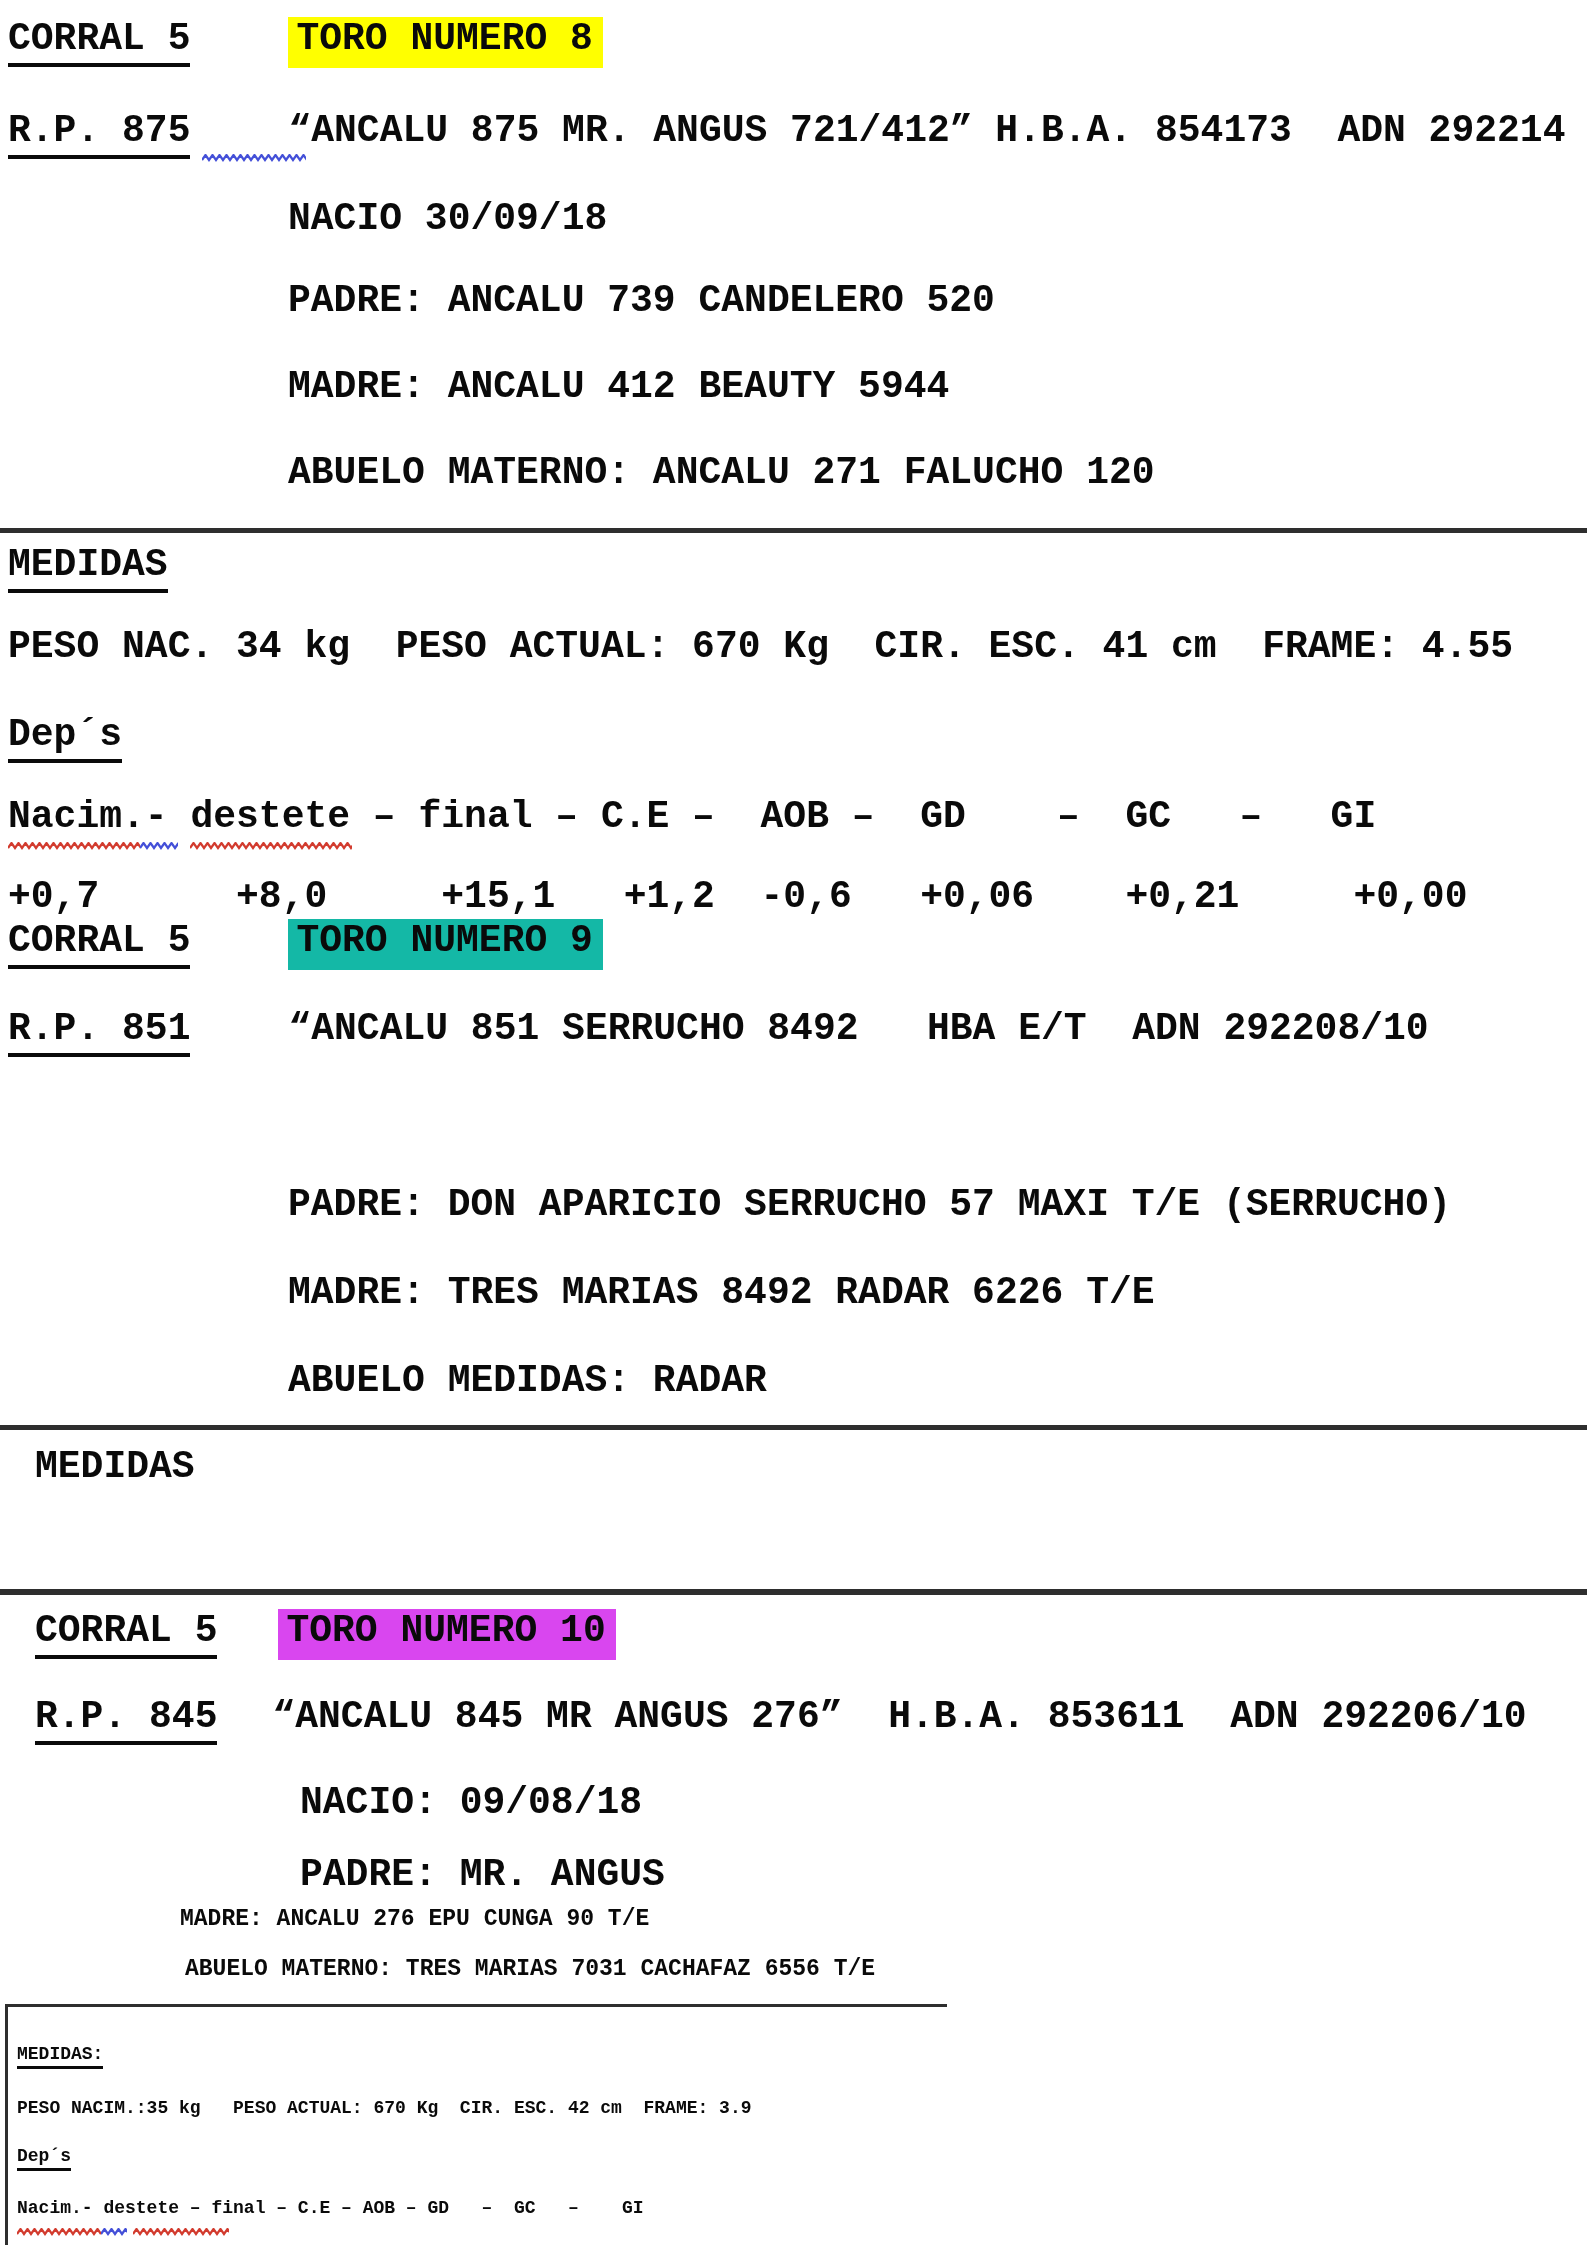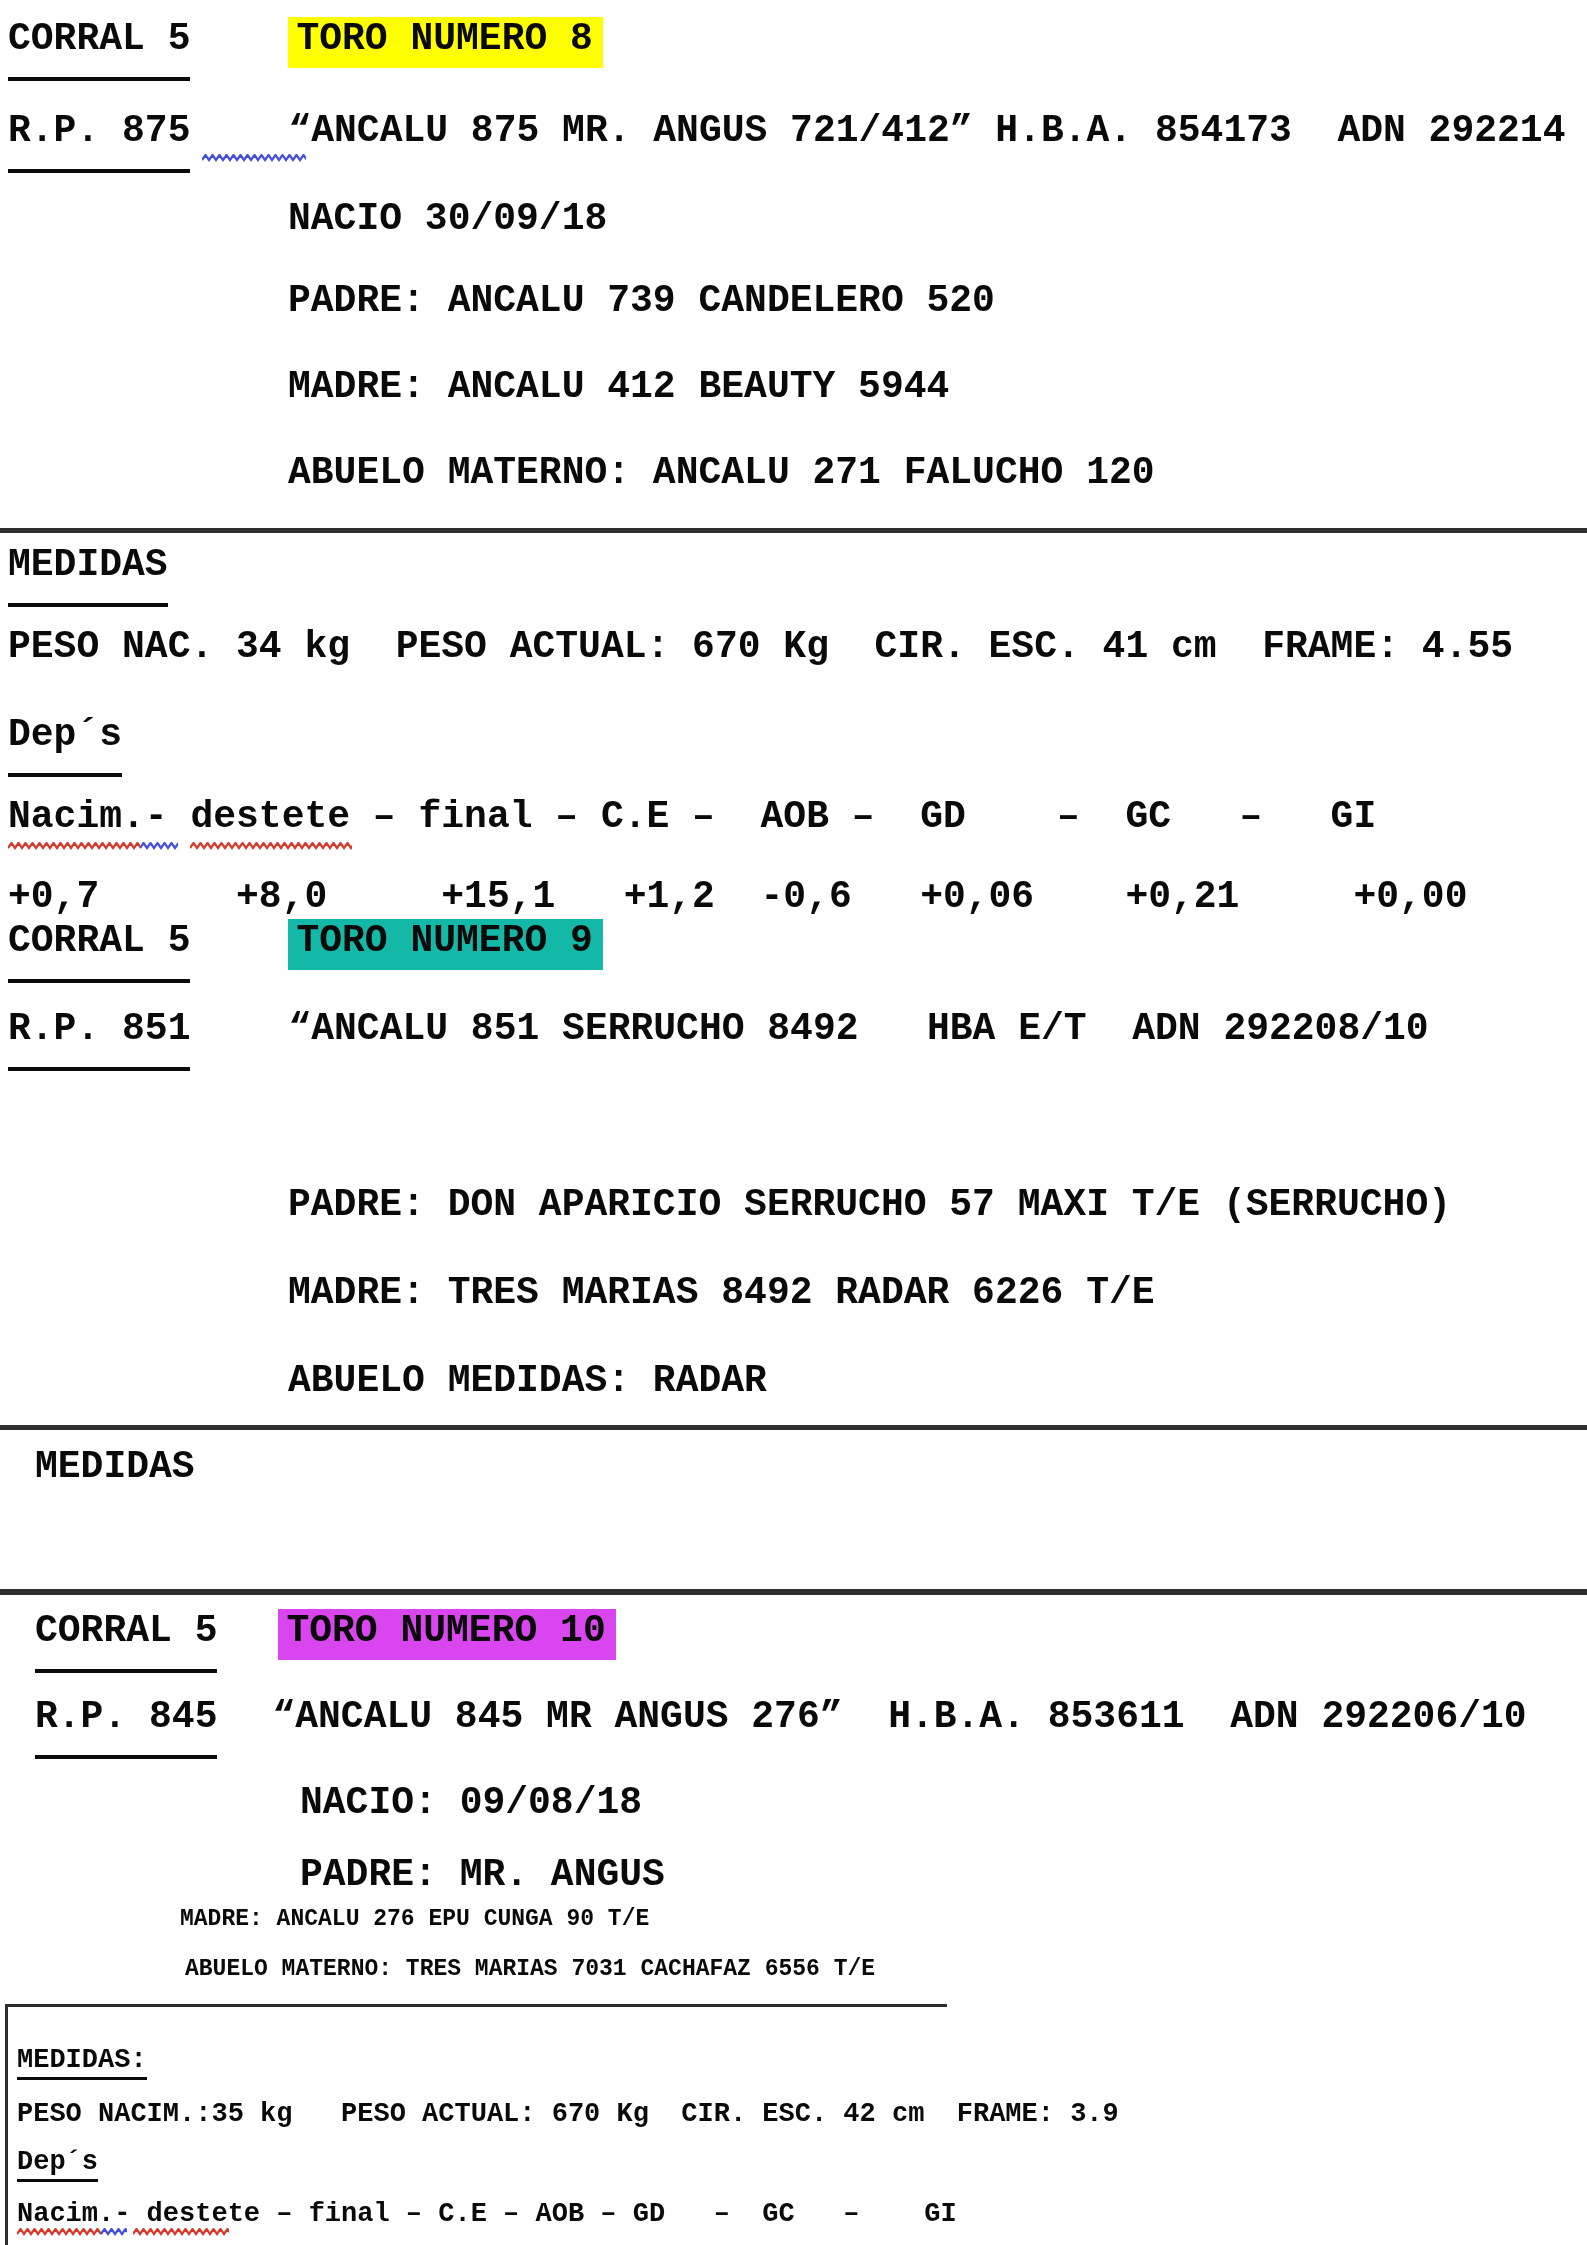--- a/index.html
+++ b/index.html
@@ -1,21 +1,21 @@
 <!DOCTYPE html>
 <html><head>
 <meta charset="utf-8">
 <style>
   html,body{margin:0;padding:0;background:#ffffff;}
   #page{position:relative;width:1587px;height:2245px;background:#ffffff;overflow:hidden;
         font-family:"Liberation Mono","DejaVu Sans Mono",monospace;font-weight:bold;color:#0a0a0a;}
   .line{position:absolute;white-space:pre;font-size:38px;line-height:1.2;}
   .sm{font-size:23px;}
-  .bx{font-size:27px;}
-  .u{border-bottom:4px solid #0a0a0a;padding-bottom:17px;}
+  .bx{font-size:18px;}
+  .u{border-bottom:4px solid #0a0a0a;padding-bottom:3px;}
   .u-sm{border-bottom:3px solid #0a0a0a;padding-bottom:2px;}
   .hl{padding:0 10px 8px 8px;}
   .gap98{margin-left:98px;}
   .gap55{margin-left:55px;}
   .gap61{margin-left:61px;}
   .rule{position:absolute;background:#2e2e2e;}
   svg.squiggle{position:absolute;overflow:hidden;}
 </style>
 </head>
 <body>

